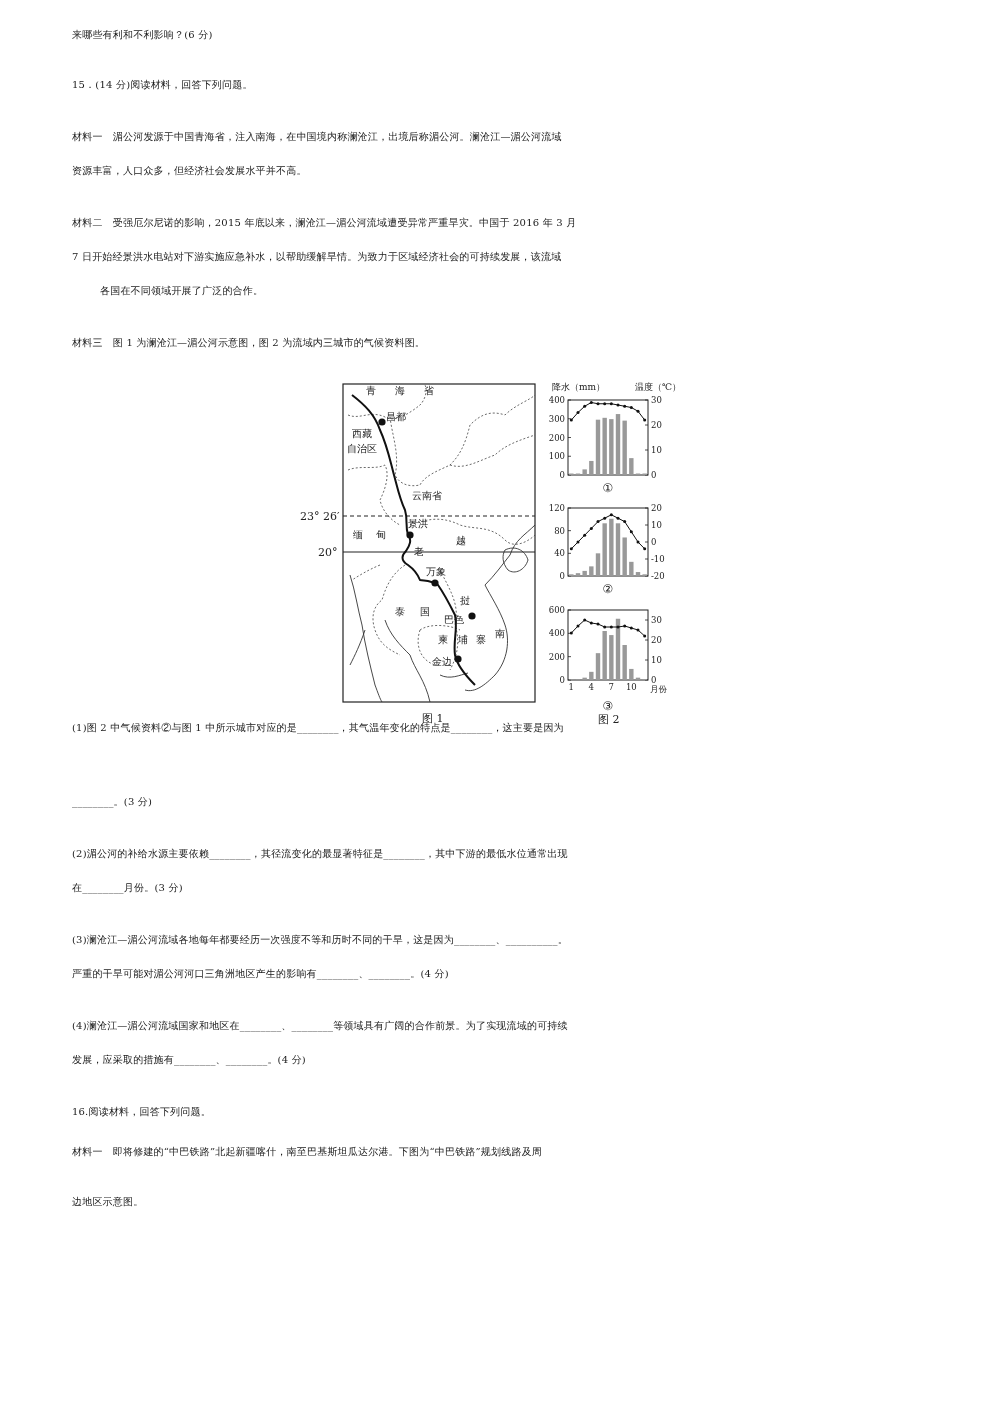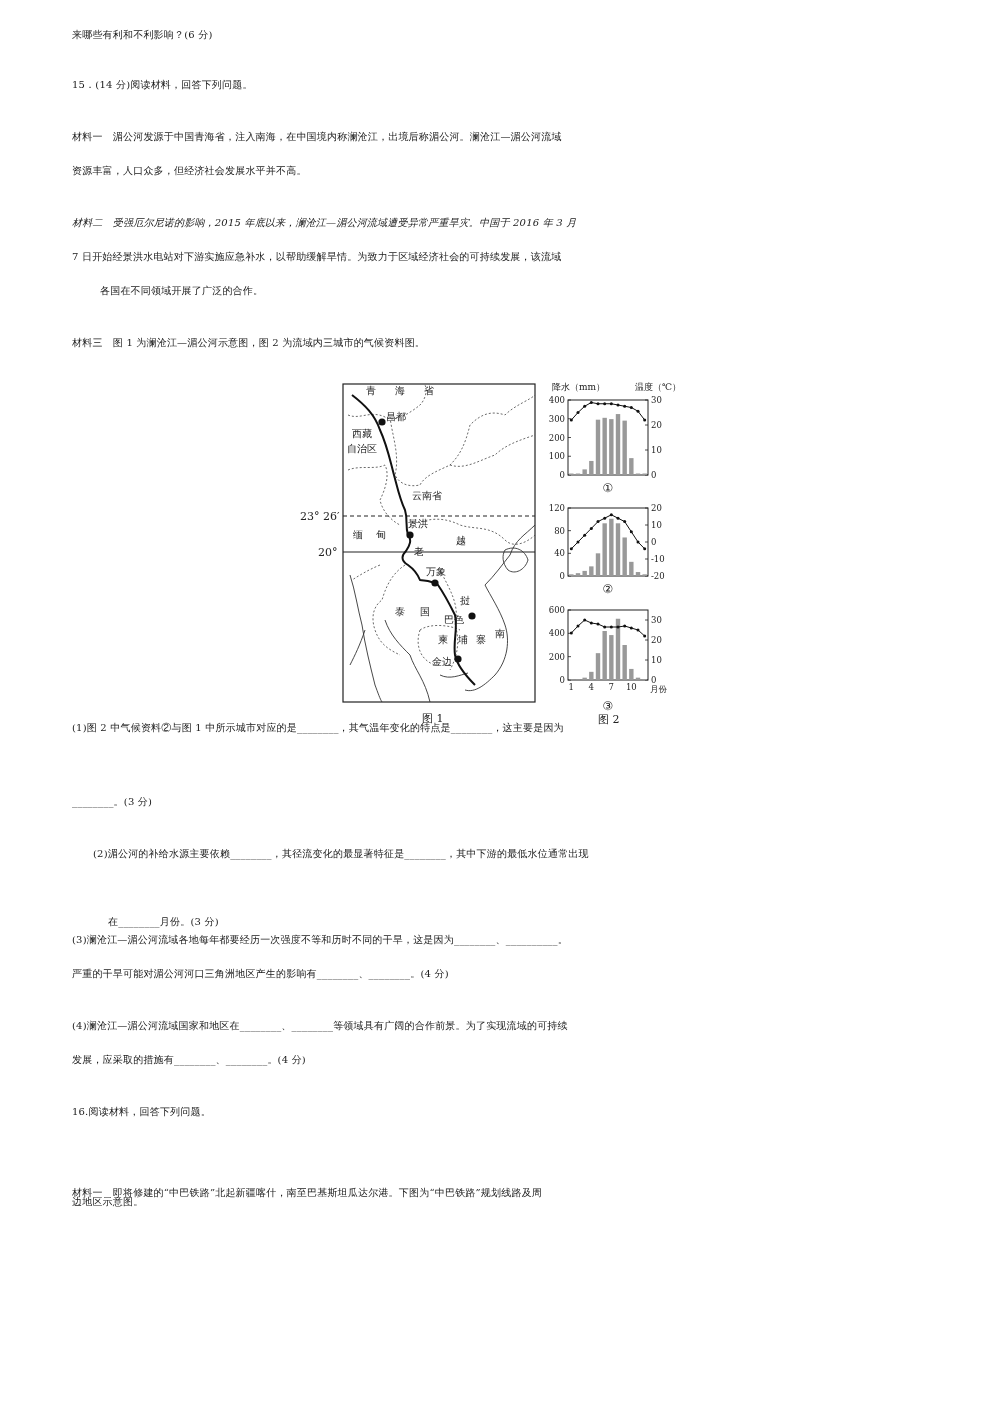--- a/index.html
+++ b/index.html
@@ -16,34 +16,34 @@
   svg text { font-family: "DejaVu Serif", "Liberation Serif", serif; fill: #222; }
 </style>
 </head>
 <body>
 
 <div id="text-lines">
     <div class="line" style="top: 25px;">来哪些有利和不利影响？(6 分)</div>
     <div class="line" style="top: 75px; text-align: right;">15．(14 分)阅读材料，回答下列问题。</div>
     <div class="line" style="top: 127px;">材料一　湄公河发源于中国青海省，注入南海，在中国境内称澜沧江，出境后称湄公河。澜沧江—湄公河流域</div>
     <div class="line" style="top: 161px;">资源丰富，人口众多，但经济社会发展水平并不高。</div>
-    <div class="line" style="top: 213px; font-style: italic;">材料二　受强厄尔尼诺的影响，2015 年底以来，澜沧江—湄公河流域遭受异常严重旱灾。中国于 2016 年 3 月</div>
+    <div class="line" style="top: 213px;">材料二　受强厄尔尼诺的影响，2015 年底以来，澜沧江—湄公河流域遭受异常严重旱灾。中国于 2016 年 3 月</div>
     <div class="line" style="top: 247px;">7 日开始经景洪水电站对下游实施应急补水，以帮助缓解旱情。为致力于区域经济社会的可持续发展，该流域</div>
     <div class="line" style="top: 281px; margin-left: 28px;">各国在不同领域开展了广泛的合作。</div>
     <div class="line" style="top: 333px;">材料三　图 1 为澜沧江—湄公河示意图，图 2 为流域内三城市的气候资料图。</div>
     <div class="line" style="top: 718px;">(1)图 2 中气候资料②与图 1 中所示城市对应的是________，其气温年变化的特点是________，这主要是因为</div>
     <div class="line" style="top: 792px;">________。(3 分)</div>
-    <div class="line" style="top: 844px; margin-left: 21px;">(2)湄公河的补给水源主要依赖________，其径流变化的最显著特征是________，其中下游的最低水位通常出现</div>
-    <div class="line" style="top: 912px; margin-left: 36px;">在________月份。(3 分)</div>
+    <div class="line" style="top: 844px;">(2)湄公河的补给水源主要依赖________，其径流变化的最显著特征是________，其中下游的最低水位通常出现</div>
+    <div class="line" style="top: 878px;">在________月份。(3 分)</div>
     <div class="line" style="top: 930px;">(3)澜沧江—湄公河流域各地每年都要经历一次强度不等和历时不同的干旱，这是因为________、__________。</div>
     <div class="line" style="top: 964px;">严重的干旱可能对湄公河河口三角洲地区产生的影响有________、________。(4 分)</div>
     <div class="line" style="top: 1016px;">(4)澜沧江—湄公河流域国家和地区在________、________等领域具有广阔的合作前景。为了实现流域的可持续</div>
     <div class="line" style="top: 1050px;">发展，应采取的措施有________、________。(4 分)</div>
     <div class="line" style="top: 1102px;">16.阅读材料，回答下列问题。</div>
-    <div class="line" style="top: 1183px;">材料一　即将修建的“中巴铁路”北起新疆喀什，南至巴基斯坦瓜达尔港。下图为“中巴铁路”规划线路及周</div>
+    <div class="line" style="top: 1142px;">材料一　即将修建的“中巴铁路”北起新疆喀什，南至巴基斯坦瓜达尔港。下图为“中巴铁路”规划线路及周</div>
     <div class="line" style="top: 1192px;">边地区示意图。</div>
   </div>
 
 <div id="figures">
   <svg id="fig-svg" width="400" height="355" viewBox="0 0 400 355">
 
     <g id="map">
       <rect x="53" y="9" width="192" height="318" fill="none" stroke="#222" stroke-width="1.2"></rect>
 
       <line x1="53" y1="141" x2="245" y2="141" stroke="#222" stroke-width="1" stroke-dasharray="4,3"></line>

